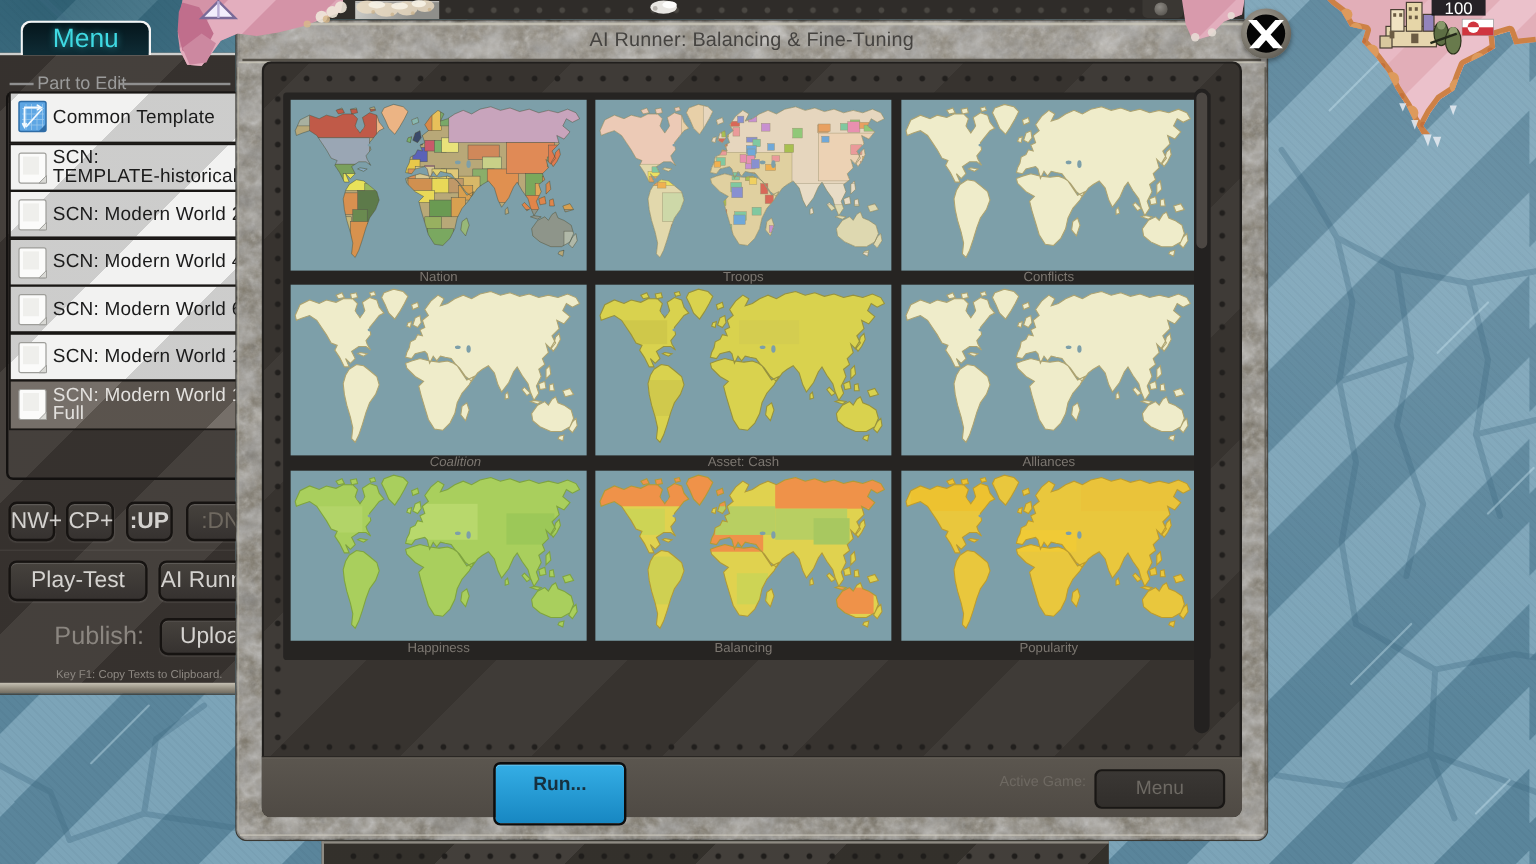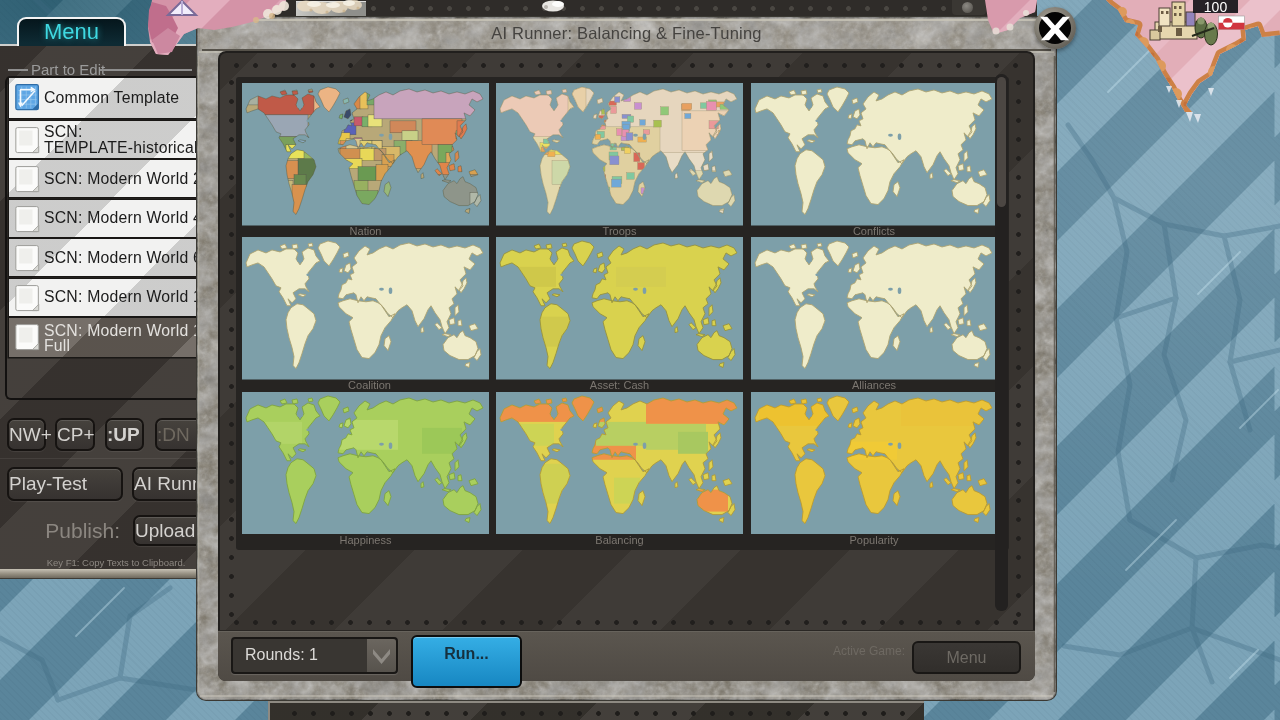--- a/index.html
+++ b/index.html
@@ -36,21 +36,21 @@
 #listbox{left:5px;top:29.5px;width:191px;height:324px;border:2px solid #131110;border-right:none;border-radius:6px 0 0 6px;box-sizing:border-box;z-index:21;}
 .item{position:absolute;left:2px;width:192px;height:37px;background:#f2f2f1;box-shadow:0 0 0 1.5px #191715;
  background-image:repeating-linear-gradient(135deg, rgba(20,20,20,0.17) 0 77px, rgba(0,0,0,0) 77px 154px);
  background-attachment:fixed;background-position:-16px 0;color:#1b1b1b;font-size:15.8px;letter-spacing:0.2px;}
 .item .txt{position:absolute;left:35px;top:50%;transform:translateY(-50%);line-height:15.5px;white-space:pre;}
 .item svg{position:absolute;left:6px;top:5px;}
 .item.dark{background:#665f58;background-image:repeating-linear-gradient(135deg, rgba(0,0,0,0.12) 0 77px, rgba(255,255,255,0.10) 77px 154px);
  background-attachment:fixed;background-position:-16px 0;color:#e3e1de;}
 .pbtn{position:absolute;background:linear-gradient(#46423d,#363230);border:2px solid #161311;border-radius:7px;box-sizing:border-box;
  box-shadow:inset 0 1px 0 rgba(255,255,255,0.13), 0 1px 1px rgba(255,255,255,0.08);
- color:#d4d2cf;font-size:19px;text-align:left;z-index:21;}
+ color:#d4d2cf;font-size:19px;text-align:center;z-index:21;}
 .pbtn span{position:relative;top:50%;transform:translateY(-50%);display:block;}
 #keyf1{left:36px;top:511px;width:160px;text-align:center;font-size:9.5px;color:#8d8882;z-index:21;}
 
 #dlg{left:196px;top:16px;width:861px;height:685px;z-index:30;}
 #inner{position:absolute;left:22px;top:35px;width:817px;height:630px;background:#393531;border-radius:8px;
  box-shadow:inset 0 0 0 2px #211f1d;
  background-image:repeating-linear-gradient(135deg, rgba(0,0,0,0.045) 0 77px, rgba(255,255,255,0.03) 77px 154px);
  background-attachment:fixed;background-position:-16px 0;}
 #title{position:absolute;left:0;top:0;width:100%;height:32px;color:#454340;font-size:16.5px;letter-spacing:0.2px;text-align:center;line-height:34px;}
 #content{position:absolute;left:40px;top:61px;width:773px;height:473px;background:#262422;border-radius:3px;}
@@ -508,21 +508,21 @@
             <use href="#lakes"></use>
           </svg>
         </div>
   <div class="mapcell" style="left:514.5px;top:160.3px;" id="m6">
           <svg viewBox="0 0 247 143" preserveAspectRatio="none">
             <rect width="247" height="143" fill="#7d9fa9"></rect>
             <use href="#world" fill="#efecca" stroke="#ada371" stroke-width="0.9"></use>
             <use href="#lakes"></use>
           </svg>
         </div>
-  <div class="maplbl" style="left:10px;top:302.3px;">Coalition</div>
+  <div class="maplbl" style="left:20px;top:302.3px;font-style:italic;">Coalition</div>
   <div class="maplbl" style="left:260px;top:302.3px;">Asset: Cash</div>
   <div class="maplbl" style="left:514.5px;top:302.3px;">Alliances</div>
   <div class="mapcell" style="left:6px;top:314.5px;" id="m7">
           <svg viewBox="0 0 247 143" preserveAspectRatio="none">
             <rect width="247" height="143" fill="#7d9fa9"></rect>
             <g clip-path="url(#wclip)">
               <rect width="247" height="143" fill="#a9cf5d"></rect>
               <use href="#happ"></use>
             </g>
             <use href="#world" fill="none" stroke="#7fa43f" stroke-width="0.9"></use>
@@ -552,28 +552,20 @@
           </svg>
         </div>
   <div class="maplbl" style="left:6px;top:456.5px;">Happiness</div>
   <div class="maplbl" style="left:260px;top:456.5px;">Balancing</div>
   <div class="maplbl" style="left:514.5px;top:456.5px;">Popularity</div>
  </div>
  <div id="sbtrack">
         <div id="sbthumb"></div>
       </div>
  <div id="btmbar">
-  <div id="rounds">
-          <div class="rt">Rounds: 1</div>
-          <div class="chv">
-   <svg width="29" height="33" viewBox="0 0 29 33">
-              <path d="M6 10 L14.5 20 L23 10 L23 15 L14.5 25 L6 15 Z" fill="#8e8a84"></path>
-            </svg>
-  </div>
-        </div>
   <div id="runbtn">Run...</div>
   <div id="activeg">Active Game:</div>
   <div id="savebtn">Menu</div>
  </div>
  <div id="xbtn">
         <div class="bk"></div>
         <svg width="42" height="42" viewBox="0 0 42 42" style="position:absolute;left:0;top:0">
 <path d="M13.2 11 L21 19.8 L28.8 11 L33.4 11 L23.6 21.8 L32.6 31.8 L27 31.8 L21 24.9 L15 31.8 L9.4 31.8 L18.4 21.8 L8.6 11 Z" fill="#fff" stroke="#fff" stroke-width="1.6" transform="translate(21,21.5) scale(1.05) translate(-21,-21.5)"></path>
         </svg>
       </div>

